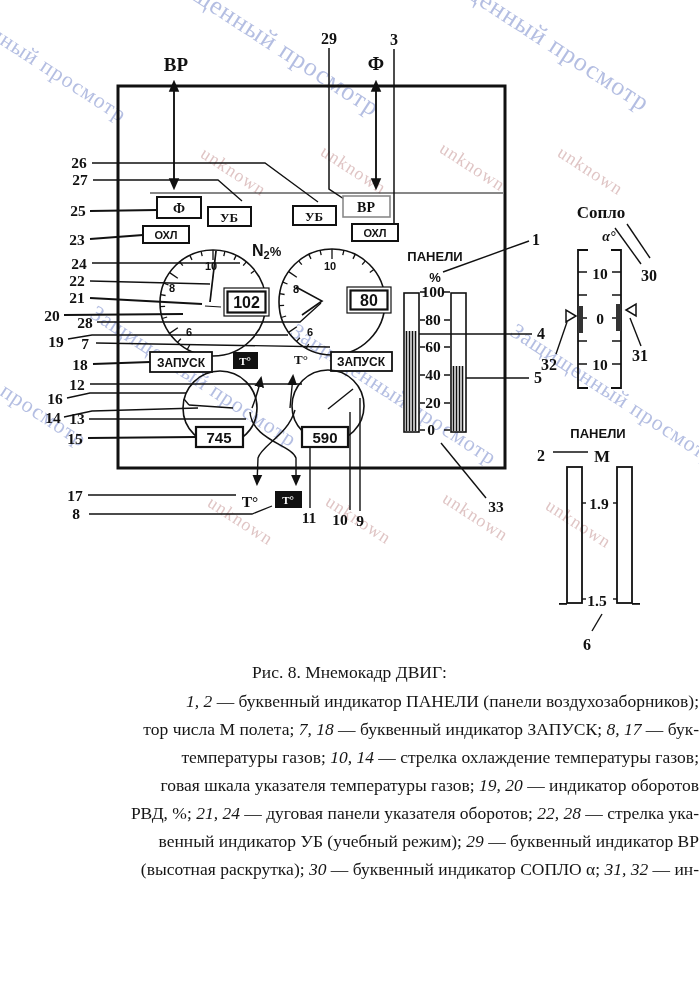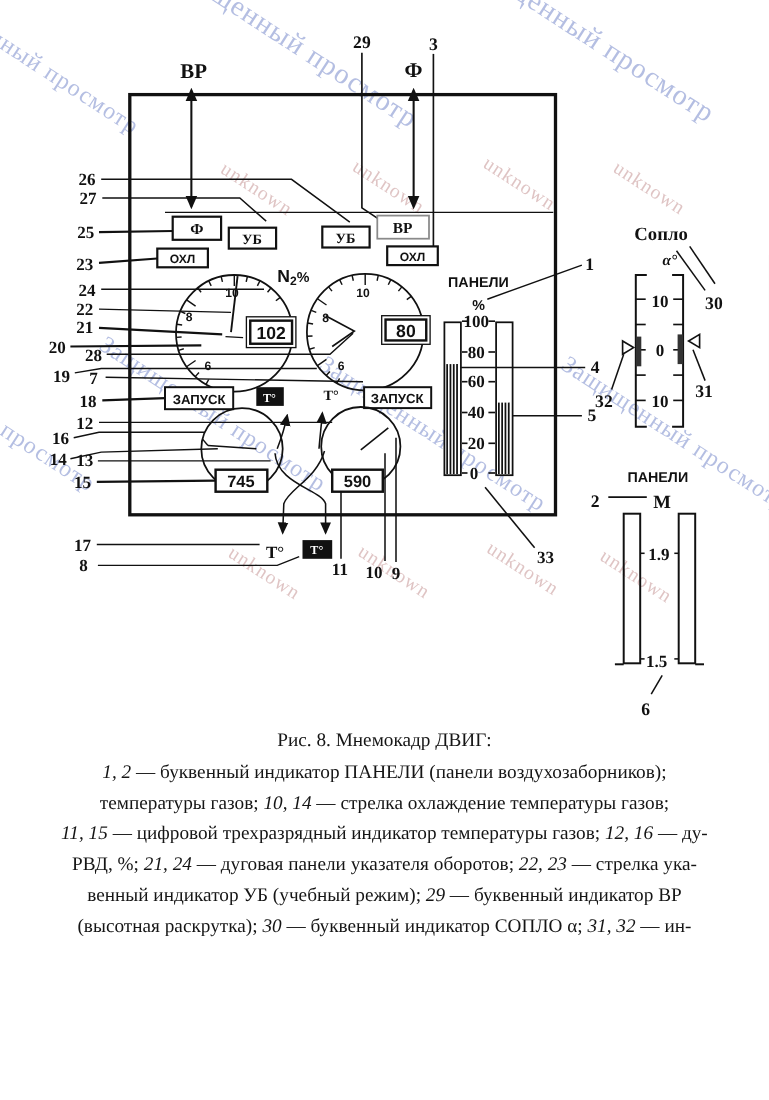--- a/index.html
+++ b/index.html
@@ -16,21 +16,21 @@
   .ser14{font-size:14px;font-weight:bold;}
   .sans11{font-family:"Liberation Sans",sans-serif;font-size:11px;font-weight:bold;}
   .sans12{font-family:"Liberation Sans",sans-serif;font-size:12px;font-weight:bold;}
   .sans13{font-family:"Liberation Sans",sans-serif;font-size:13px;font-weight:bold;}
   .dig{font-family:"Liberation Sans",sans-serif;font-size:16px;font-weight:bold;}
   .mid{text-anchor:middle;}
   #caption{position:absolute;left:0;top:658px;width:699px;text-align:center;
            font-size:17.5px;line-height:28px;color:#151515;}
   #caption .cap-title{margin-bottom:1px;}
   #caption .it{font-style:italic;}
-  .cap-line{white-space:nowrap;}
+  .cap-line{white-space:nowrap;text-align:right;}
 </style>
 </head>
 <body>
 
 <div id="page">
 
   <div class="wm wm-blue" style="left:-70px;top:-25px;font-size:22px;">Защищенный просмотр</div>
   <div class="wm wm-blue" style="left:150px;top:-55px;font-size:26px;">Защищенный просмотр</div>
   <div class="wm wm-blue" style="left:420px;top:-60px;font-size:26px;">Защищенный просмотр</div>
   <div class="wm wm-blue" style="left:-110px;top:300px;font-size:22px;">Защищенный просмотр</div>
@@ -327,21 +327,22 @@
       <text x="75" y="444" class="mid ser15">15</text>
       <text x="75" y="501" class="mid ser15">17</text>
       <text x="76" y="519" class="mid ser15">8</text>
     </g>
   </svg>
 
   <div id="caption">
     <div class="cap-title">Рис. 8. Мнемокадр ДВИГ:</div>
     <div>
         <div class="cap-line"><span class="it">1, 2</span><span> — буквенный индикатор ПАНЕЛИ (панели воздухозаборников);</span></div>
+        <div class="cap-line"><span>тор числа М полета; </span><span class="it">7, 18</span><span> — буквенный индикатор ЗАПУСК; </span><span class="it">8, 17</span><span> — бук-</span></div>
         <div class="cap-line"><span>температуры газов; </span><span class="it">10, 14</span><span> — стрелка охлаждение температуры газов;</span></div>
-        <div class="cap-line"><span class="it">11, 15</span><span> — цифровой трехразрядный индикатор температуры газов; </span><span class="it">12, 16</span><span> — ду-</span></div>
-        <div class="cap-line"><span>РВД, %; </span><span class="it">21, 24</span><span> — дуговая панели указателя оборотов; </span><span class="it">22, 23</span><span> — стрелка ука-</span></div>
+        <div class="cap-line"><span>говая шкала указателя температуры газов; </span><span class="it">19, 20</span><span> — индикатор оборотов</span></div>
+        <div class="cap-line"><span>РВД, %; </span><span class="it">21, 24</span><span> — дуговая панели указателя оборотов; </span><span class="it">22, 28</span><span> — стрелка ука-</span></div>
         <div class="cap-line"><span>венный индикатор УБ (учебный режим); </span><span class="it">29</span><span> — буквенный индикатор ВР</span></div>
         <div class="cap-line"><span>(высотная раскрутка); </span><span class="it">30</span><span> — буквенный индикатор СОПЛО α; </span><span class="it">31, 32</span><span> — ин-</span></div>
       </div>
   </div>
 
 </div>
 
 </body></html>

